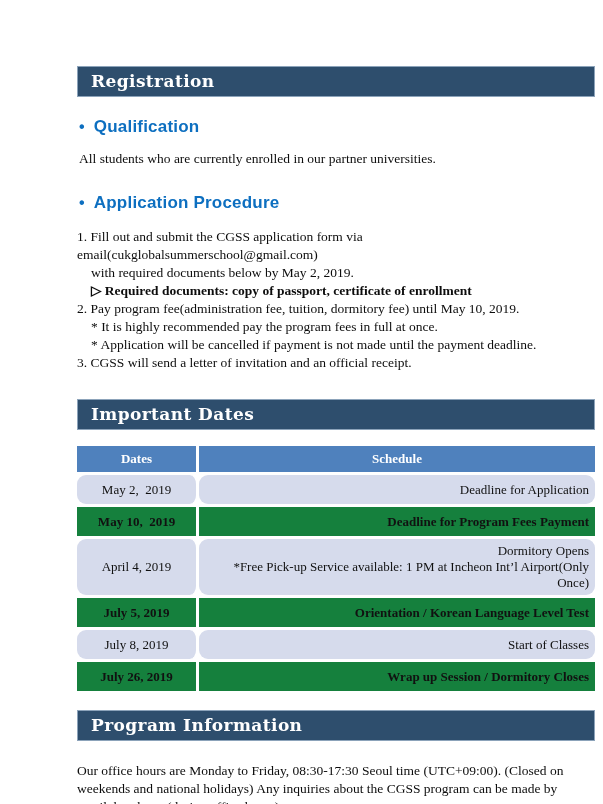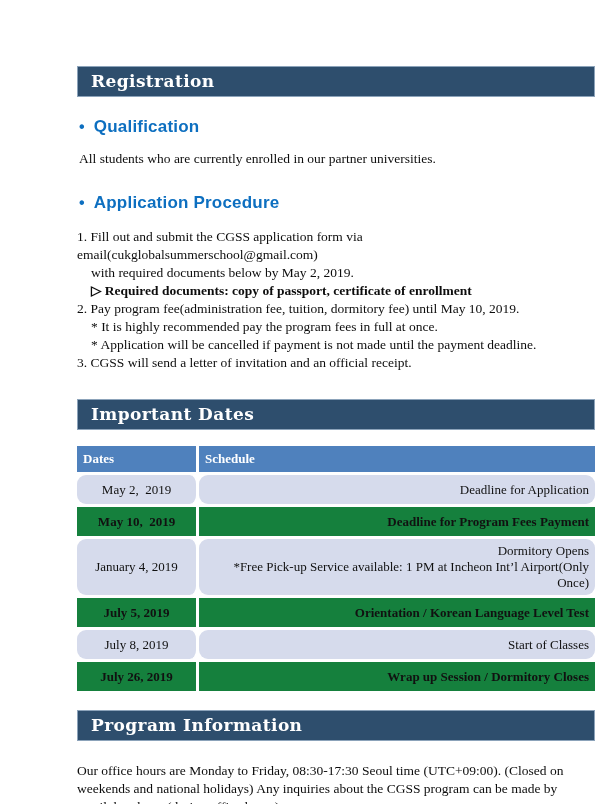--- a/index.html
+++ b/index.html
@@ -79,21 +79,21 @@
   .dates-table th, .dates-table td {
     font-size: 13px;
     padding: 4px 6px;
     vertical-align: middle;
   }
   .dates-table th {
     background: #4f81bd;
     color: #ffffff;
     font-family: "Liberation Serif", serif;
     font-weight: bold;
-    text-align: left;
+    text-align: center;
     height: 18px;
   }
   .dates-table .col-date { width: 122px; }
   .dates-table th:first-child,
   .dates-table td:first-child { border-right: 3px solid #ffffff; }
   .dates-table td.date-cell {
     text-align: center;
     white-space: pre-wrap;
     height: 21px;
   }
@@ -160,21 +160,21 @@
       <tbody>
         <tr class="band-dark">
           <td class="date-cell">May 2,  2019</td>
           <td class="schedule-cell">Deadline for Application</td>
         </tr>
         <tr class="band-light">
           <td class="date-cell">May 10,  2019</td>
           <td class="schedule-cell">Deadline for Program Fees Payment</td>
         </tr>
         <tr class="band-dark">
-          <td class="date-cell">January 4, 2019</td>
+          <td class="date-cell">April 4, 2019</td>
           <td class="schedule-cell">Dormitory Opens
 *Free Pick-up Service available: 1 PM at Incheon Int’l Airport(Only Once)</td>
         </tr>
         <tr class="band-light">
           <td class="date-cell">July 5, 2019</td>
           <td class="schedule-cell">Orientation / Korean Language Level Test</td>
         </tr>
         <tr class="band-dark">
           <td class="date-cell">July 8, 2019</td>
           <td class="schedule-cell">Start of Classes</td>

